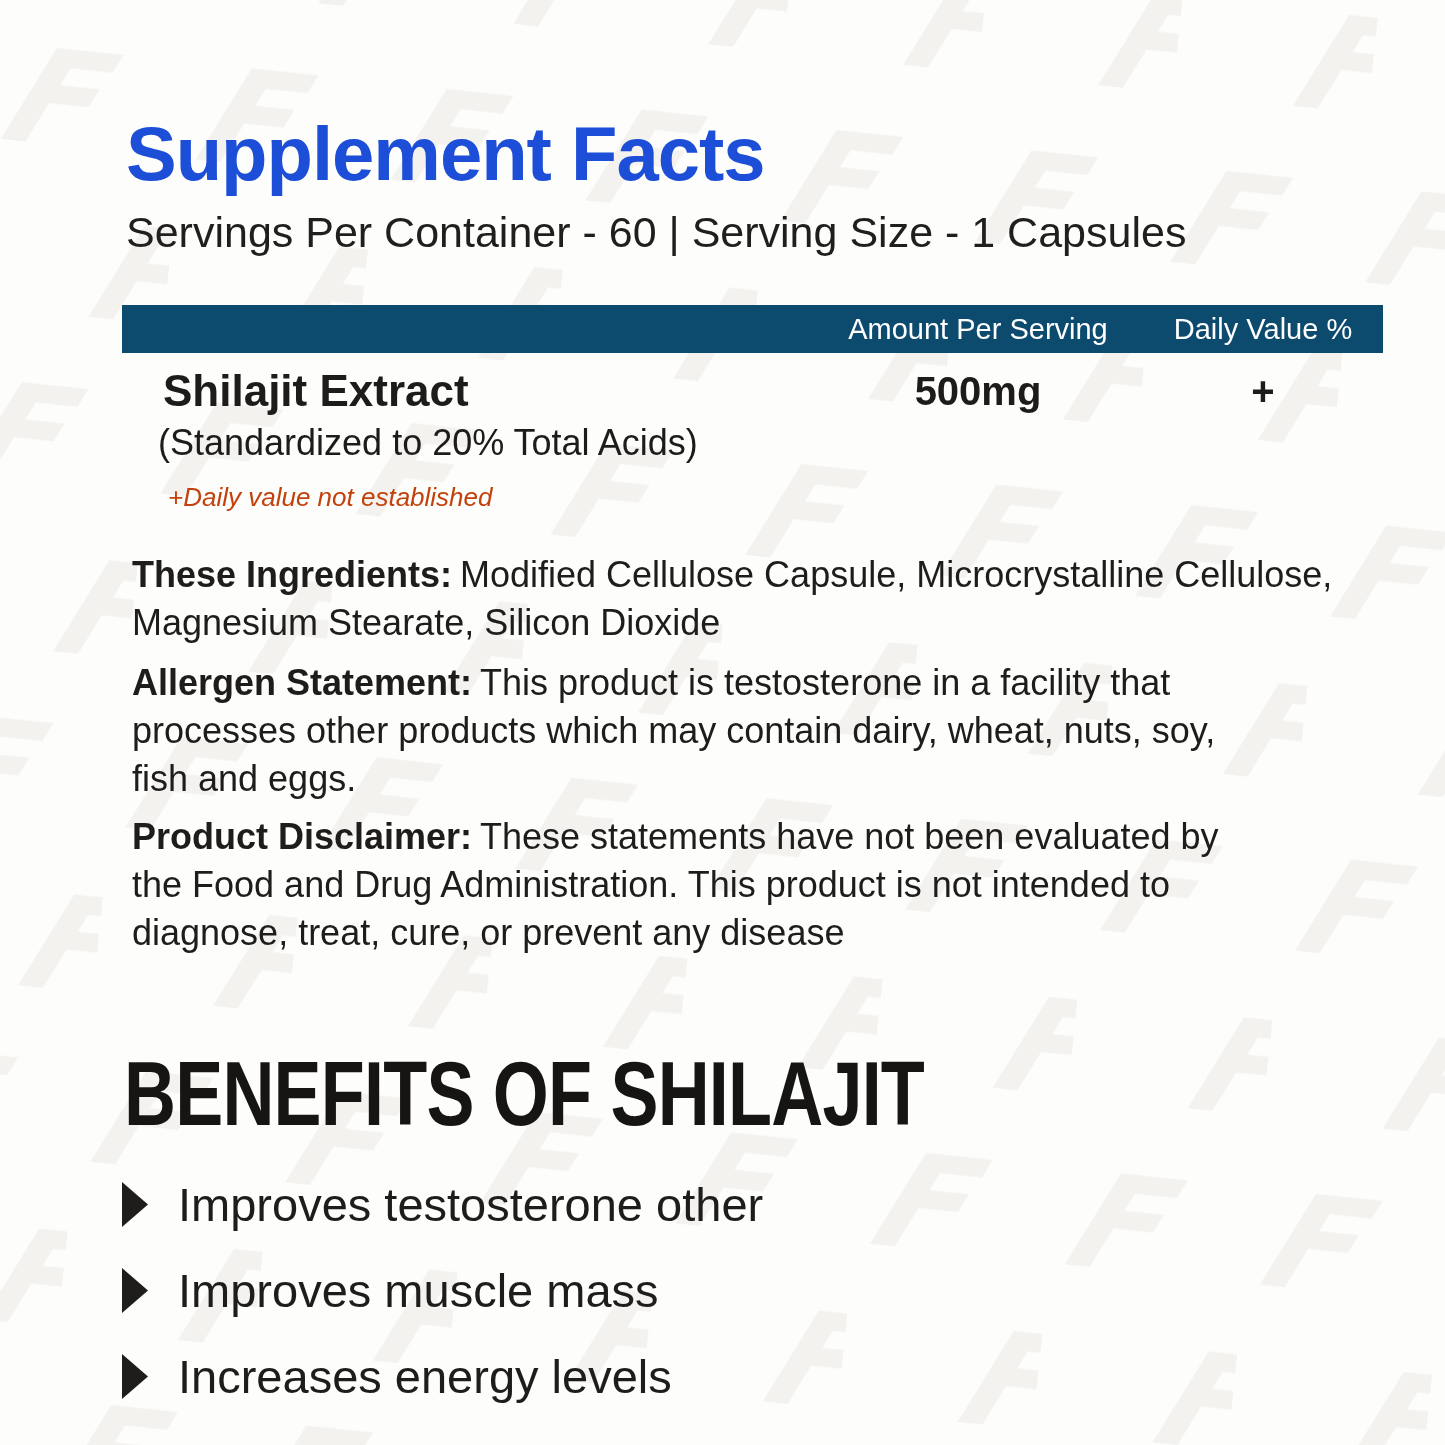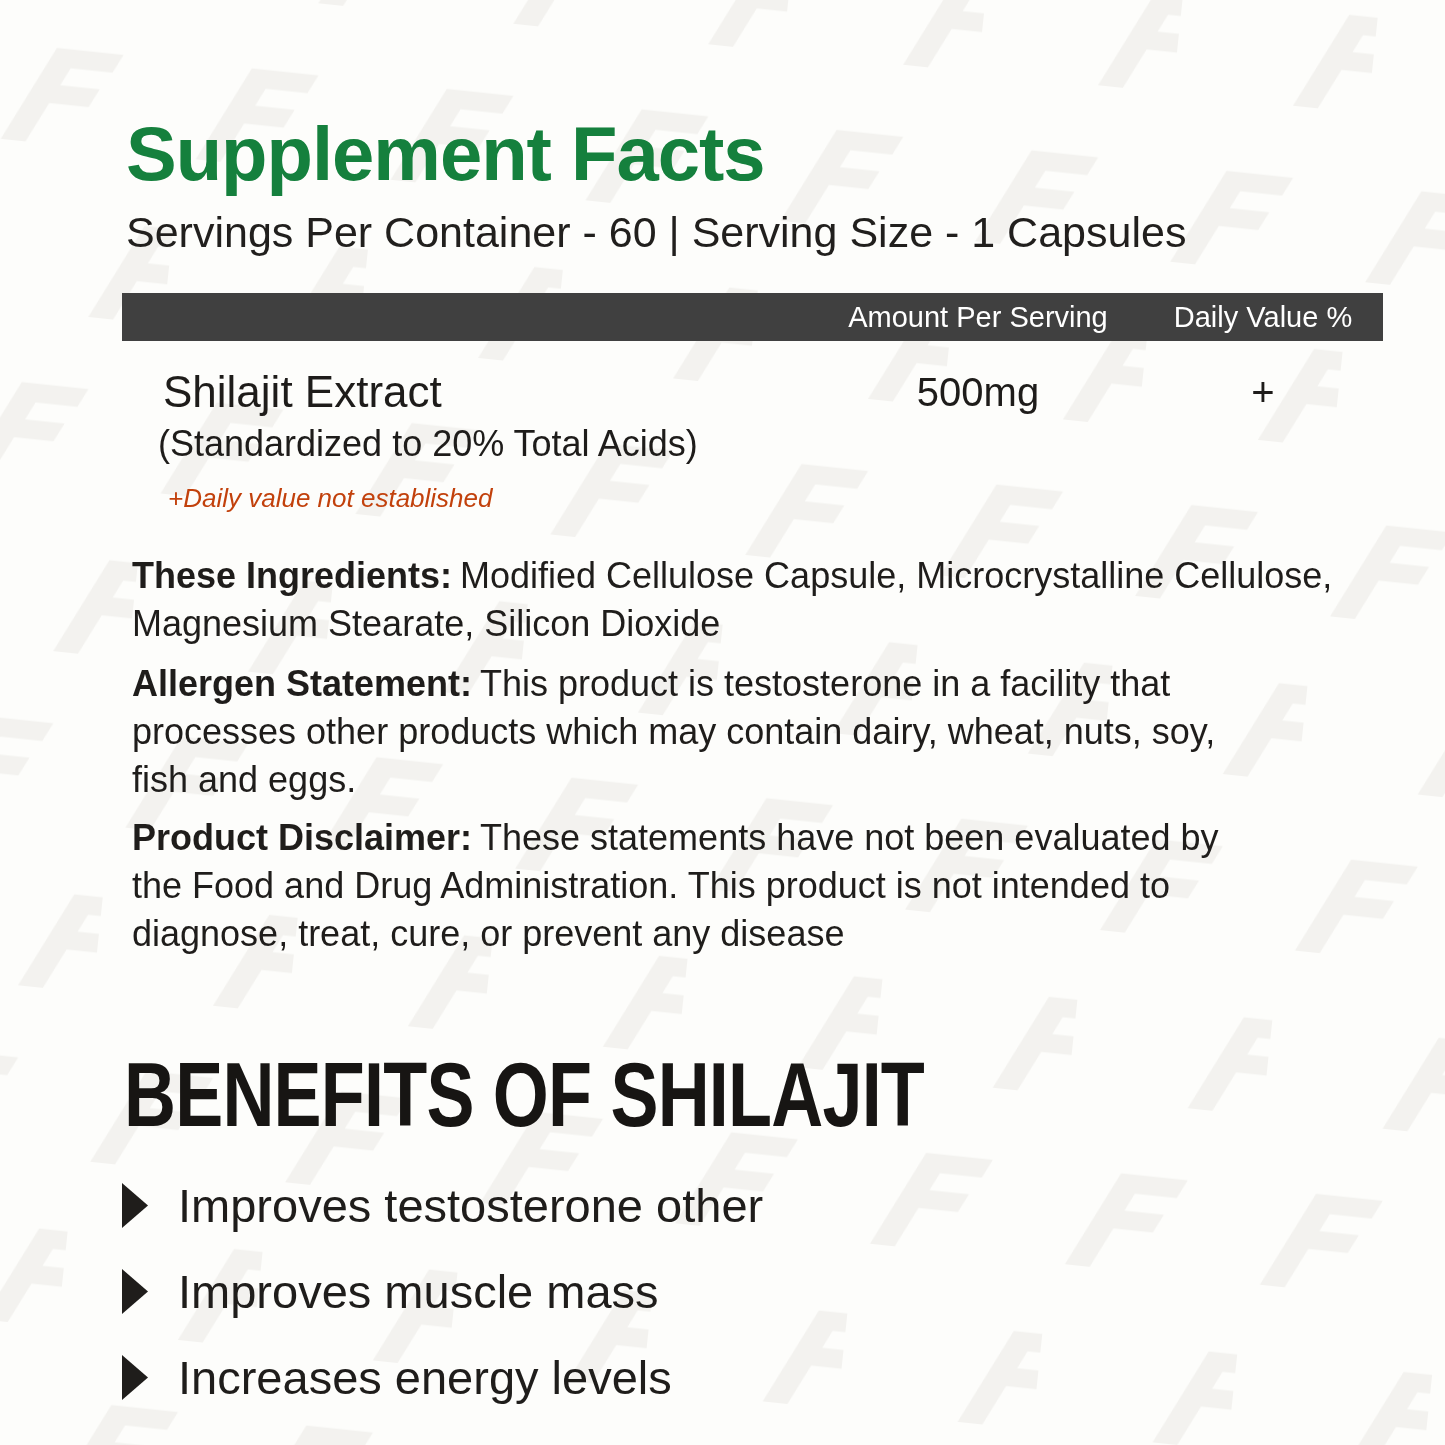--- a/index.html
+++ b/index.html
@@ -25,50 +25,51 @@
     position: relative;
     z-index: 1;
     padding: 116px 25px 0 122px;
   }
   .title {
     font-size: 76px;
     font-weight: 700;
     letter-spacing: -1px;
     line-height: 1.0;
     margin-left: 4px;
-    color: #15803d;
+    color: #1d4ed8;
   }
   .subtitle {
     font-size: 43px;
     font-weight: 400;
     margin-top: 16px;
     margin-left: 4px;
     color: #211f1d;
   }
   .facts-bar {
-    margin-top: 36px;
+    margin-top: 48px;
     width: 1261px;
     height: 48px;
-    background: #404040;
+    background: #0c4a6e;
     display: flex;
     align-items: center;
   }
   .facts-bar .spacer { flex: 1; }
   .col-amount { width: 330px; text-align: center; }
   .col-dv { width: 240px; text-align: center; }
   .facts-bar .col-amount, .facts-bar .col-dv {
     color: #ffffff;
     font-size: 29px;
     font-weight: 400;
   }
   .facts-row {
     width: 1261px;
     display: flex;
     align-items: flex-end;
-    margin-top: 25px;
+    margin-top: 12px;
+    font-weight: bold;
   }
   .ingredient-name {
     flex: 1;
     padding-left: 41px;
     font-size: 44px;
     line-height: 52px;
   }
   .ingredient-amount { font-size: 40px; line-height: 52px; }
   .ingredient-dv { font-size: 40px; line-height: 52px; }
   .ingredient-detail {

